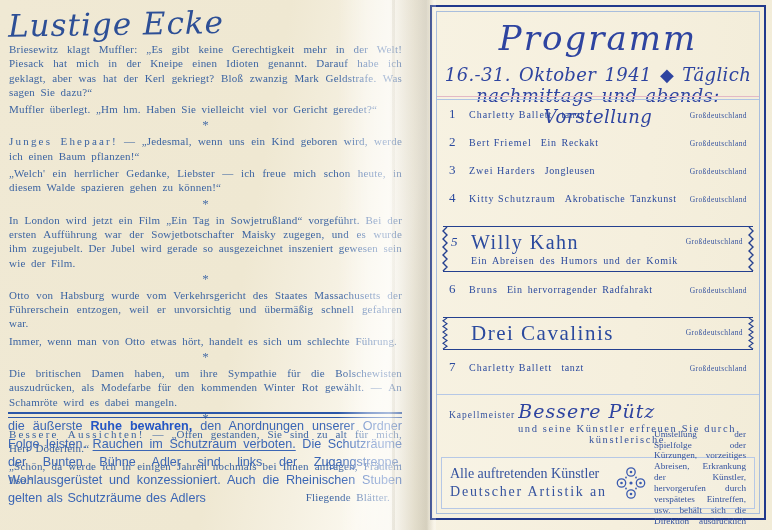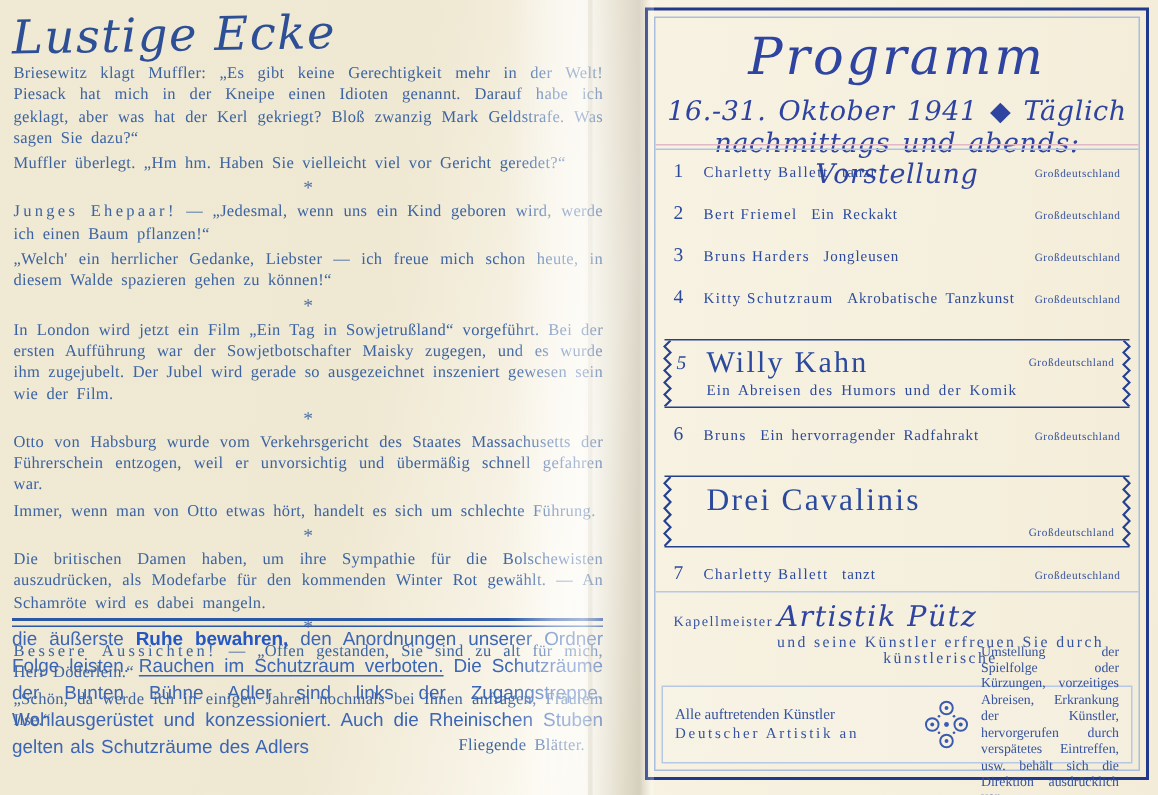--- a/index.html
+++ b/index.html
@@ -56,33 +56,33 @@
   .boxed{position:relative;height:auto;margin:8px -6px 9px -6px;padding:4px 10px 5px 8px;
     border-top:1.5px solid #24408f;border-bottom:1.5px solid #24408f;display:flex;align-items:flex-start;}
   .zig{position:absolute;top:0;bottom:0;height:100%;width:6px;}
   .zig.l{left:-1px;} .zig.r{right:-1px;}
   .boxmain{flex:1;min-width:0;}
   .pname-big{font-size:20px;letter-spacing:1.5px;line-height:22px;white-space:nowrap;}
   .pname-big.xl{font-size:21px;}
   .pdesc2{font-size:10px;letter-spacing:0.8px;word-spacing:2px;margin-top:2px;}
   .boxed .pnum{font-style:italic;padding-top:3px;}
   .boxed .ptag{padding-top:6px;}
-  .boxed.nonum{padding-left:28px;flex-direction:column;}
+  .boxed.nonum{padding-left:28px;}
   .sep2{position:absolute;left:0;right:0;top:382px;border-top:1px solid #b6c8e6;}
   .conductor{position:absolute;top:388px;left:12px;right:12px;color:#2e44a0;}
   .cond-l1{font-size:12px;}
   .cond-label{font-size:9.5px;letter-spacing:1px;color:#35539f;}
   .cond-name{font-style:italic;font-size:19px;letter-spacing:1px;font-family:"DejaVu Serif",serif;}
   .cond-l2{font-size:10.5px;letter-spacing:1.6px;text-align:center;padding-left:58px;
     margin-top:1px;color:#35539f;}
   .cond-l3{font-style:italic;font-size:19px;text-align:center;margin-top:2px;
     letter-spacing:1px;font-family:"DejaVu Serif",serif;}
   .notes{position:absolute;left:4px;right:4px;bottom:4px;height:46px;border:1px solid #b6c8e6;
     display:flex;align-items:center;gap:7px;padding:2px 8px;color:#35539f;background:rgba(255,255,255,0.15);}
-  .notes-left{width:158px;flex:none;font-size:10px;line-height:1.3;}
+  .notes-left{width:158px;flex:none;font-size:14px;line-height:1.3;}
   .nl3{letter-spacing:1.8px;}
   .notes-orn{flex:none;}
   .notes-right{flex:1;font-size:9.2px;line-height:1.18;text-align:justify;}
 </style>
 </head>
 <body>
 
 <div id="spread">
 
   <div class="page-left">
@@ -129,21 +129,21 @@
             <span class="ptag">Großdeutschland</span>
           </div>
           <div class="prow">
             <span class="pnum">2</span>
             <span class="pname">Bert Friemel</span>
             <span class="pdesc">Ein Reckakt</span>
             <span class="ptag">Großdeutschland</span>
           </div>
           <div class="prow">
             <span class="pnum">3</span>
-            <span class="pname">Bruns Harders</span>
+            <span class="pname">Zwei Harders</span>
             <span class="pdesc">Jongleusen</span>
             <span class="ptag">Großdeutschland</span>
           </div>
           <div class="prow">
             <span class="pnum">4</span>
             <span class="pname">Kitty Schutzraum</span>
             <span class="pdesc">Akrobatische Tanzkunst</span>
             <span class="ptag">Großdeutschland</span>
           </div>
 
@@ -188,21 +188,21 @@
             <span class="pdesc">tanzt</span>
             <span class="ptag">Großdeutschland</span>
           </div>
         </div>
 
         <div class="sep2"></div>
 
         <div class="conductor">
           <div class="cond-l1">
             <span class="cond-label">Kapellmeister</span>
-            <span class="cond-name">Artistik Pütz</span>
+            <span class="cond-name">Bessere Pütz</span>
           </div>
           <div class="cond-l2">und seine Künstler erfreuen Sie durch künstlerische</div>
         </div>
 
         <div class="notes">
           <div class="notes-left">
             <div>Alle auftretenden Künstler</div>
             <div class="nl3">Deutscher Artistik an</div>
           </div>
           <svg class="notes-orn" width="32" height="36" viewBox="0 0 32 36">

